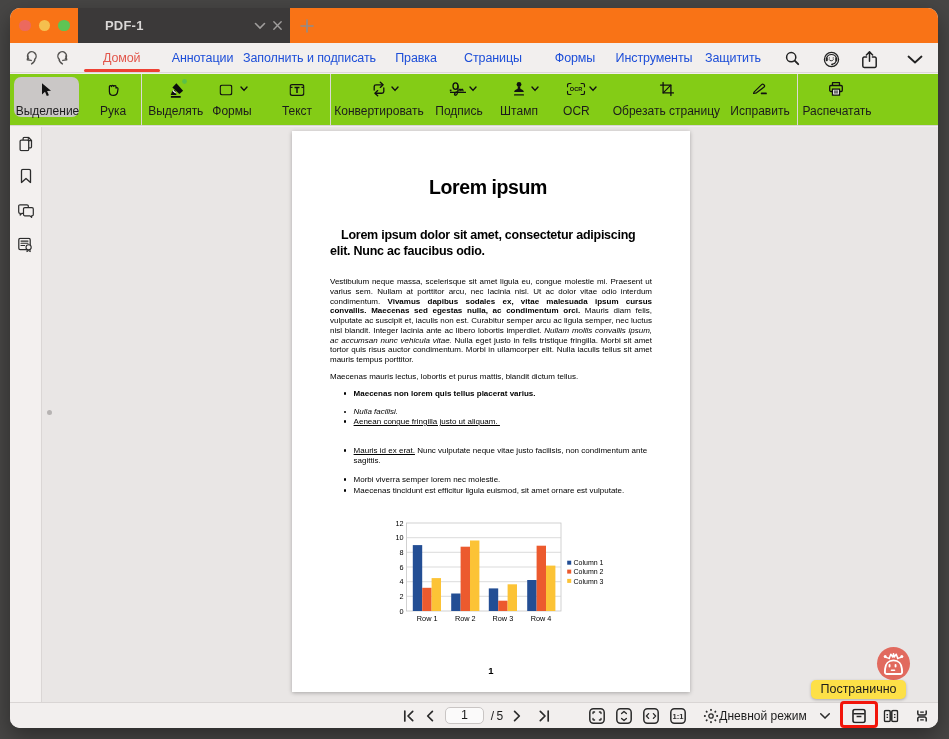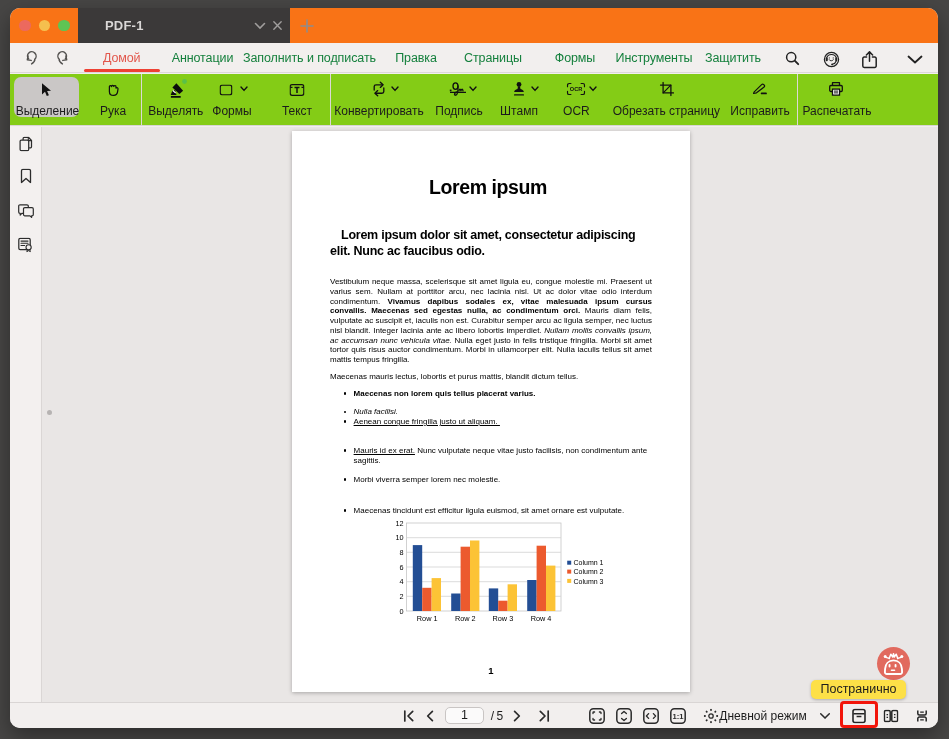--- a/index.html
+++ b/index.html
@@ -7,21 +7,21 @@
   body { background:#474645; font-family:"Liberation Sans", sans-serif; position:relative; }
   #win { position:absolute; left:10px; top:8px; width:928px; height:720px; border-radius:10px; background:#f2efee; overflow:hidden; box-shadow:0 8px 22px rgba(0,0,0,0.38); }
   .abs { position:absolute; }
   
   #titlebar { position:absolute; left:0; top:0; width:100%; height:35px; background:#f97316; }
   #tab { position:absolute; left:68px; top:0; width:212px; height:35px; background:#3b3939; }
   .light { position:absolute; top:11.5px; width:11.5px; height:11.5px; border-radius:50%; }
   #tabtitle { position:absolute; left:27px; top:0; height:35px; line-height:36px; color:#d9d7d6; font-size:13px; font-weight:bold; letter-spacing:.2px; }
   
   #menubar { position:absolute; left:0; top:35px; width:100%; height:30px; background:#f2efee; border-bottom:1px solid #dcd8d7; }
-  .mitem { position:absolute; top:50%; transform:translate(-50%,-50%); font-size:12.5px; letter-spacing:-0.1px; color:#15803d; white-space:nowrap; }
+  .mitem { position:absolute; top:50%; transform:translate(-50%,-50%); font-size:12.5px; letter-spacing:-0.1px; color:#1d4ed8; white-space:nowrap; }
   #redline { position:absolute; left:74px; top:26px; width:76px; height:3.2px; border-radius:2px; background:#ee4133; }
   
   #toolbar { position:absolute; left:0; top:66px; width:100%; height:52px; background:#84cc16; border-bottom:1px solid #d8d5d3; }
   .tdiv { position:absolute; top:0; width:1px; height:52px; background:#dcd8d6; }
   .tlabel { position:absolute; top:29.5px; transform:translateX(-50%); font-size:12px; color:#1c1c1c; white-space:nowrap; }
   .ticon { position:absolute; transform:translate(-50%,-50%); }
   #selbg { position:absolute; left:4px; top:3px; width:65px; height:40px; border-radius:7px; background:#cac7c6; }
   
   #content { position:absolute; left:0; top:119px; width:100%; height:575px; background:#e9e6e5; }
   #sidebar { position:absolute; left:0; top:0; width:32px; height:100%; background:#f3f0ef; border-right:1px solid #dad6d5; }
@@ -201,29 +201,29 @@
       <div class="pgel" style="left:38px;width:322px;top:97px;font-size:12.5px;font-weight:bold;line-height:15.5px;letter-spacing:-0.25px;"><span style="margin-left:11px"></span>Lorem ipsum dolor sit amet, consectetur adipiscing<br>elit. Nunc ac faucibus odio.</div>
       <div class="pgel" style="left:38px;width:322px;top:146px;font-size:8px;line-height:9.75px;">
         <div class="jl">Vestibulum neque massa, scelerisque sit amet ligula eu, congue molestie mi. Praesent ut</div>
         <div class="jl">varius sem. Nullam at porttitor arcu, nec lacinia nisl. Ut ac dolor vitae odio interdum</div>
         <div class="jl">condimentum. <b>Vivamus dapibus sodales ex, vitae malesuada ipsum cursus</b></div>
         <div class="jl"><b>convallis. Maecenas sed egestas nulla, ac condimentum orci.</b> Mauris diam felis,</div>
         <div class="jl">vulputate ac suscipit et, iaculis non est. Curabitur semper arcu ac ligula semper, nec luctus</div>
         <div class="jl">nisl blandit. Integer lacinia ante ac libero lobortis imperdiet. <i>Nullam mollis convallis ipsum,</i></div>
         <div class="jl"><i>ac accumsan nunc vehicula vitae.</i> Nulla eget justo in felis tristique fringilla. Morbi sit amet</div>
         <div class="jl">tortor quis risus auctor condimentum. Morbi in ullamcorper elit. Nulla iaculis tellus sit amet</div>
-        <div>mattis tempus fringilla.</div>
+        <div>mauris tempus porttitor.</div>
       </div>
       <div class="pgel" style="left:38px;width:322px;top:241px;font-size:8px;line-height:9.75px;">Maecenas mauris lectus, lobortis et purus mattis, blandit dictum tellus.</div>
       <div class="pgel li" style="top:258.2px;font-weight:bold;">Maecenas non lorem quis tellus placerat varius.</div>
       <div class="pgel li" style="top:276.4px;font-style:italic;">Nulla facilisi.</div>
       <div class="pgel li" style="top:286px;"><u>Aenean congue fringilla justo ut aliquam.&nbsp;</u></div>
       <div class="pgel li" style="top:315.2px;"><u>Mauris id ex erat.</u> Nunc vulputate neque vitae justo facilisis, non condimentum ante<br>sagittis.</div>
       <div class="pgel li" style="top:343.6px;">Morbi viverra semper lorem nec molestie.</div>
-      <div class="pgel li" style="top:375px;">Maecenas tincidunt est efficitur ligula euismod, sit amet ornare est vulputate.</div>
+      <div class="pgel li" style="top:355px;">Maecenas tincidunt est efficitur ligula euismod, sit amet ornare est vulputate.</div>
       <svg class="pgel" style="left:95px;top:385px" width="230" height="112" viewBox="0 0 230 112">
         <rect x="19.5" y="7" width="154.5" height="88" fill="#fff" stroke="#c6c6c6" stroke-width="0.8"></rect>
         <g stroke="#d2d2d2" stroke-width="0.8">
           <path d="M19.5 21.7 H174"></path>
             <path d="M19.5 36.3 H174"></path>
             <path d="M19.5 51 H174"></path>
             <path d="M19.5 65.7 H174"></path>
             <path d="M19.5 80.3 H174"></path>
         </g>
         <g font-family="Liberation Sans, sans-serif" font-size="7.3" fill="#000" text-anchor="end">

